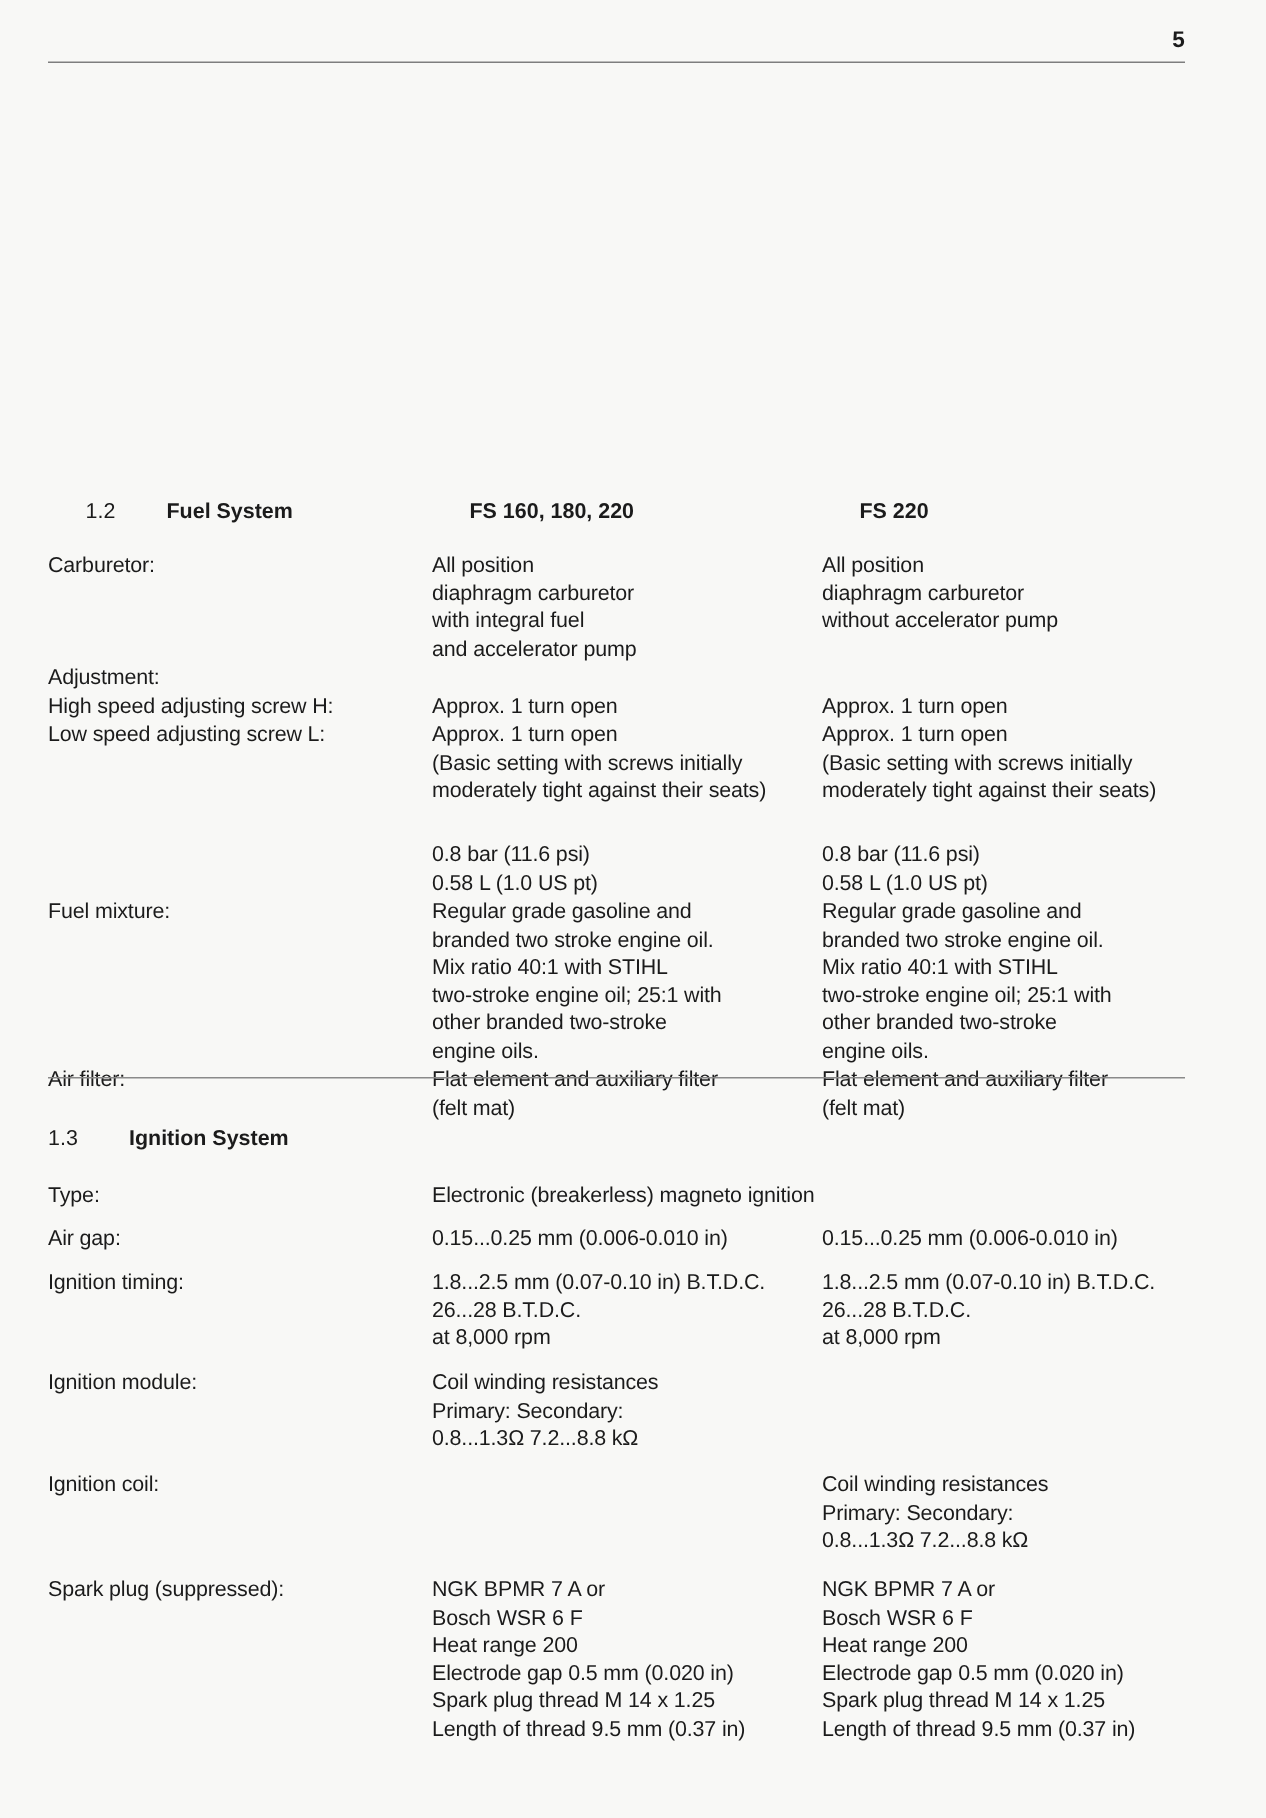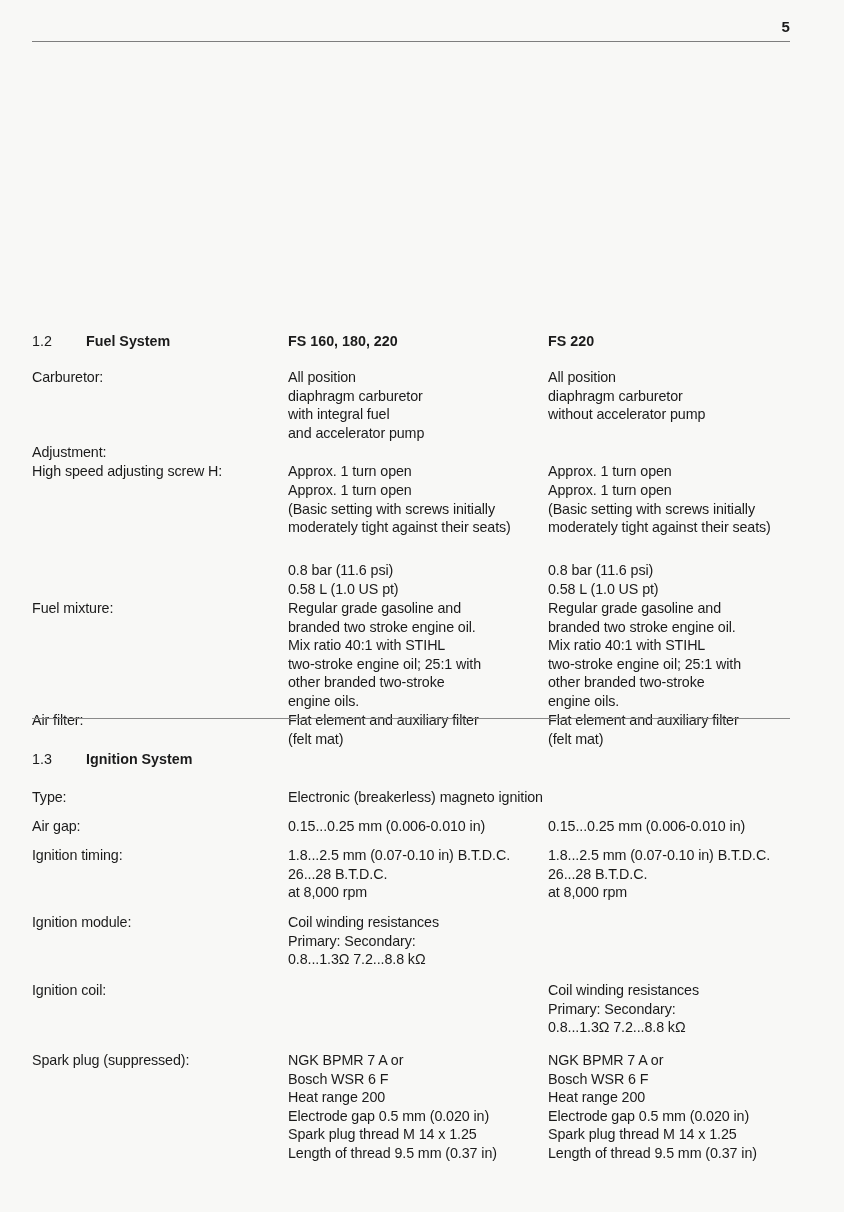--- a/index.html
+++ b/index.html
@@ -130,21 +130,21 @@
 
 <div class="sheet">
 
   <div class="page-header">
     <div class="page-number">5</div>
     <div class="header-rule"></div>
   </div>
 
   <div class="block" style="top:332px;">
 
-    <div class="row" style="height:30px;">
+    <div class="row" style="height:30px;margin-left:25px;">
       <div class="sect-num">1.2</div>
       <div class="sect-title">Fuel System</div>
       <div class="col-a t bold">FS 160, 180, 220</div>
       <div class="col-b t bold">FS 220</div>
     </div>
 
     <div class="row" style="height:75px; margin-top:6px;">
       <div class="col-label t">Carburetor:</div>
       <div class="col-a t">All position
 diaphragm carburetor
@@ -161,20 +161,21 @@
       <div class="col-b t"></div>
     </div>
 
     <div class="row" style="height:19px;">
       <div class="col-label t">High speed adjusting screw H:</div>
       <div class="col-a t">Approx. 1 turn open</div>
       <div class="col-b t">Approx. 1 turn open</div>
     </div>
 
     <div class="row" style="height:56px;">
+      <div class="col-label t">Low speed adjusting screw L:</div>
       <div class="col-a t">Approx. 1 turn open
 (Basic setting with screws initially
 moderately tight against their seats)</div>
       <div class="col-b t">Approx. 1 turn open
 (Basic setting with screws initially
 moderately tight against their seats)</div>
     </div>
 
     <div class="row" style="height:38px; margin-top:5px;">
       <div class="col-a t" style="top:19px;">0.8 bar (11.6 psi)</div>

